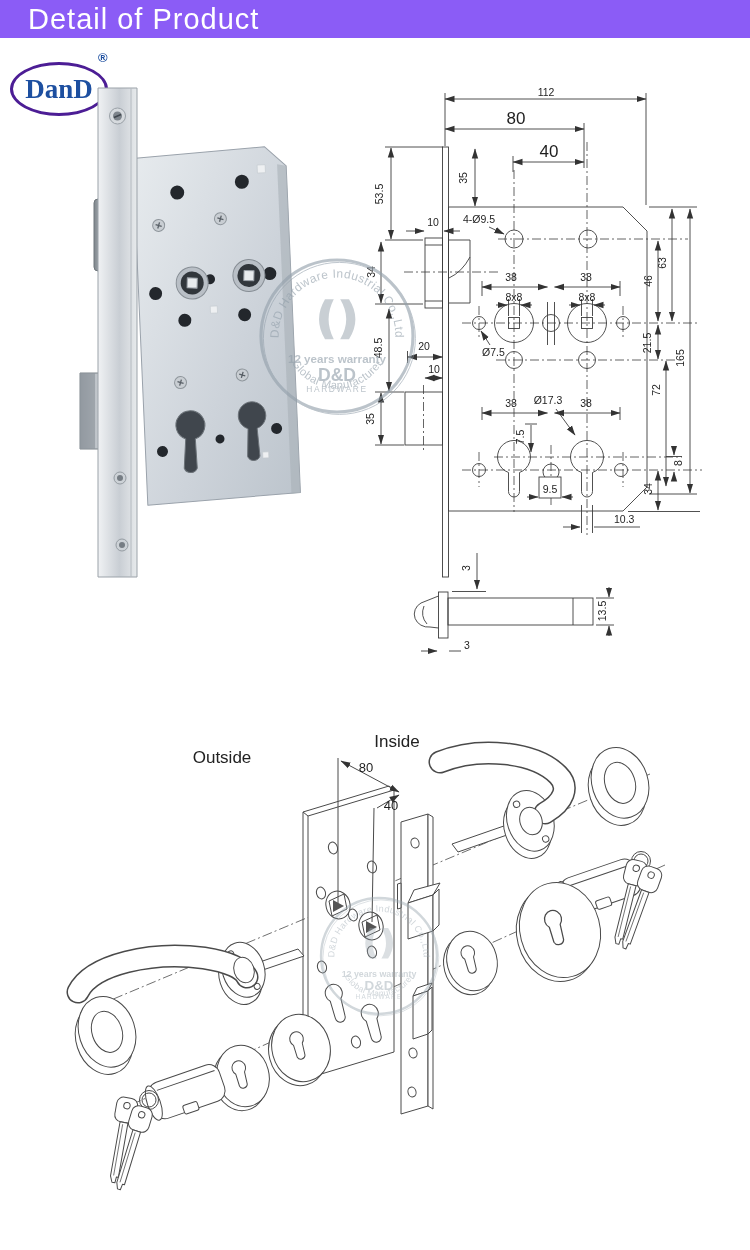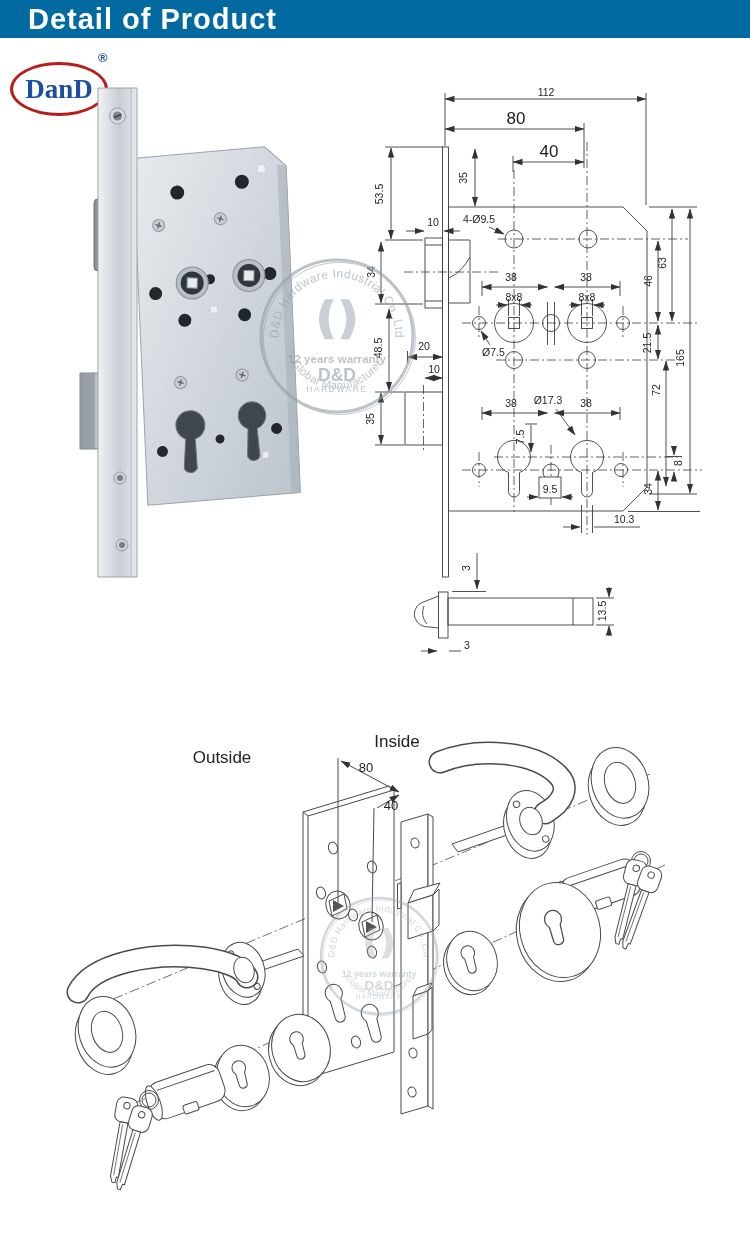--- a/index.html
+++ b/index.html
@@ -1,22 +1,22 @@
 <!DOCTYPE html>
 <html><head>
 <meta charset="utf-8">
 <style>
   html,body{margin:0;padding:0;background:#fff;}
   #page{position:relative;width:750px;height:1250px;background:#fff;overflow:hidden;
         font-family:"Liberation Sans",sans-serif;}
-  #banner{position:absolute;left:0;top:0;width:750px;height:38px;background:#0369a1;
-          color:#fff;font-size:29px;font-weight:700;letter-spacing:1px;
+  #banner{position:absolute;left:0;top:0;width:750px;height:38px;background:#8b5cf6;
+          color:#fff;font-size:29px;font-weight:400;letter-spacing:1px;
           line-height:38px;padding-left:28px;box-sizing:border-box;}
   #logo{position:absolute;left:10px;top:62px;width:92px;height:48px;
-        border:3px solid #b91c1c;border-radius:50%;display:flex;align-items:center;
+        border:3px solid #4c1d95;border-radius:50%;display:flex;align-items:center;
         justify-content:center;}
   #logo .brand{color:#1d4fa0;font-family:"Liberation Serif",serif;font-weight:bold;
         font-size:27px;letter-spacing:0px;}
   #reg{position:absolute;left:98px;top:50px;color:#1d4fa0;font-size:13px;font-weight:bold;}
   svg text{font-family:"Liberation Sans",sans-serif;}
   .dim{font-size:10.5px;fill:#1e1e1e;}
   .dimbig{font-size:17px;fill:#1e1e1e;}
   .dimmed{font-size:13px;fill:#1e1e1e;}
   .lbl{font-size:17px;fill:#222;}
 </style>

